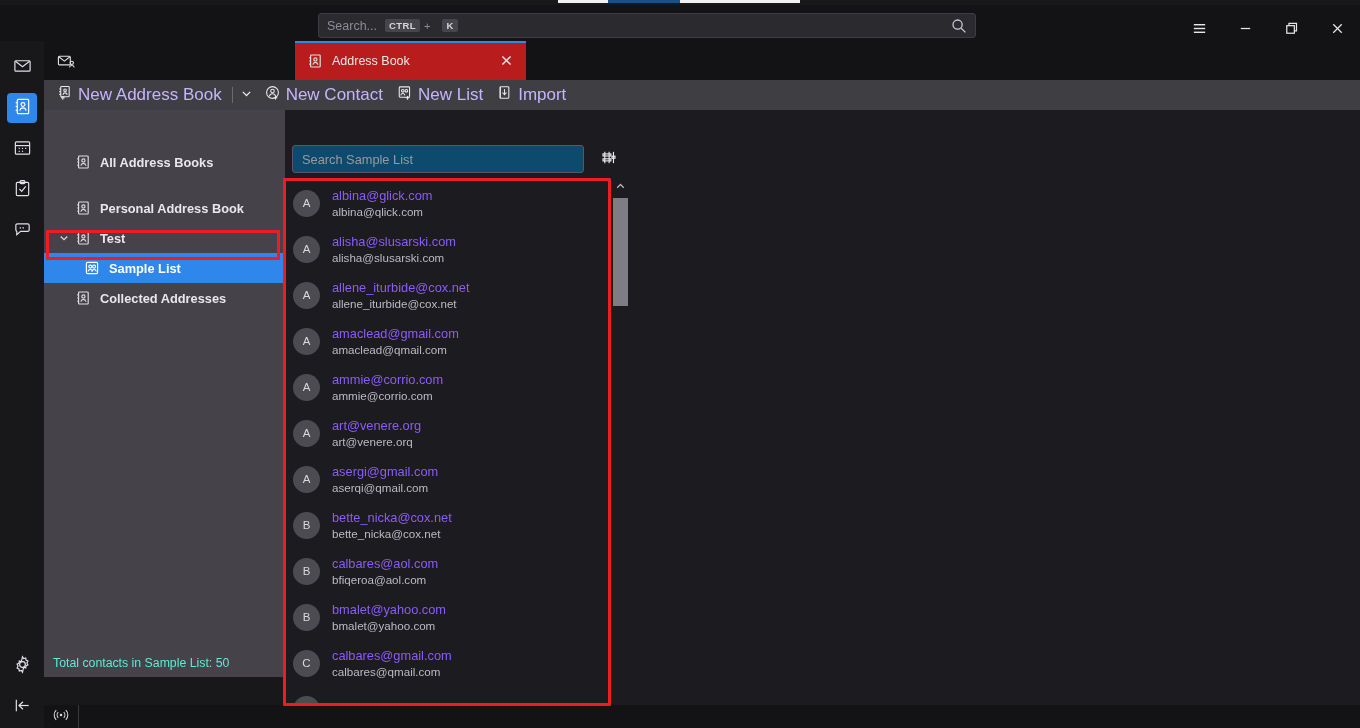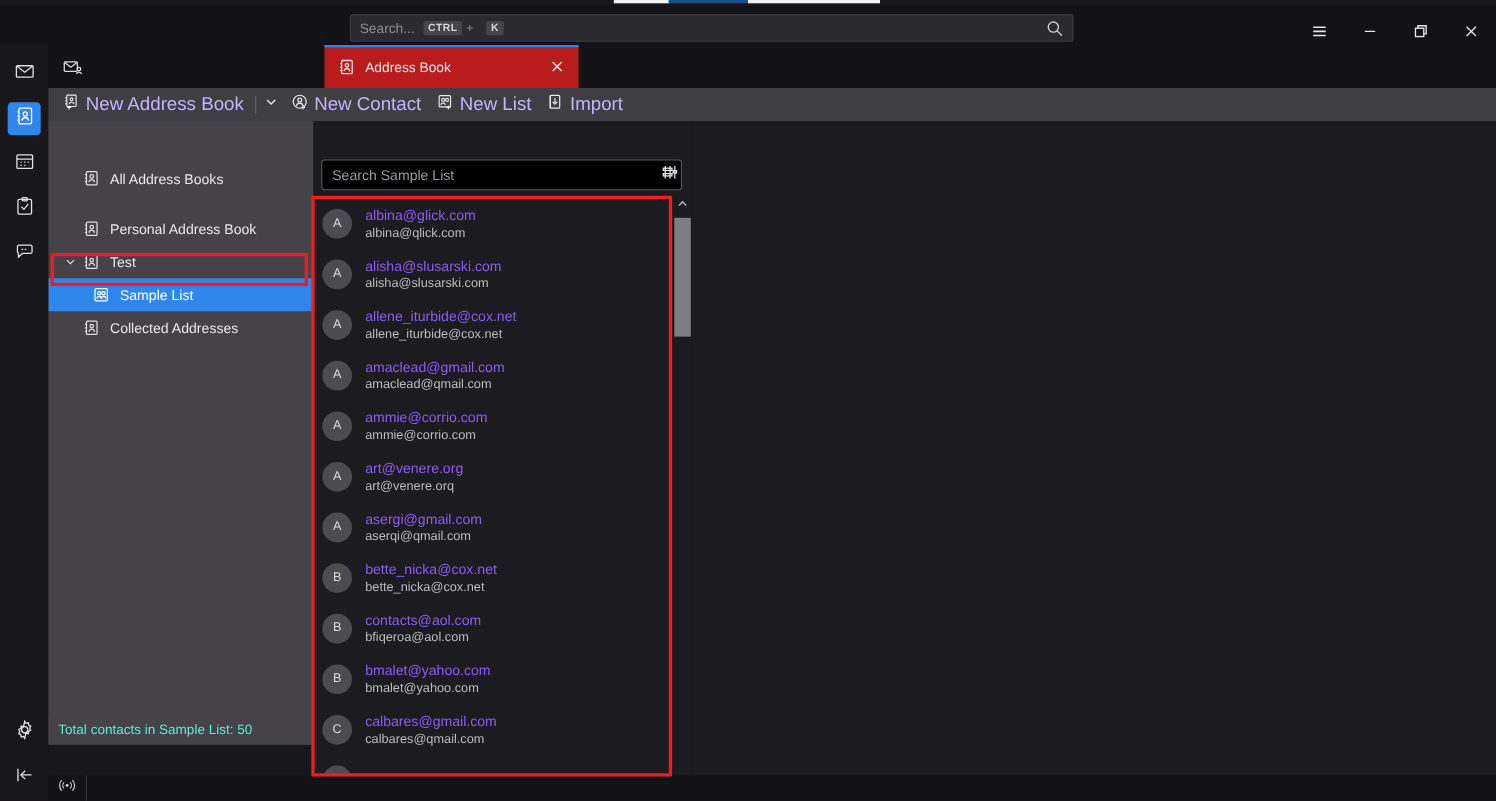--- a/index.html
+++ b/index.html
@@ -97,21 +97,21 @@
   .tb-sep { width:1px; height:16px; background:#6b6a70; margin:0 3px; }
 
   
   .sidebar {
     position:absolute; left:44px; top:110px; width:241px; height:567px;
     background:#454249; overflow:hidden;
   }
   .tree { padding-top:37px; }
   .tree-row {
     position:relative; height:30px; display:flex; align-items:center;
-    color:#e8e7ec; font-size:12.8px; cursor:pointer;
+    color:#e8e7ec; font-size:12.8px; cursor:pointer;font-weight:bold;
   }
   .tree-row .twisty {
     position:absolute; width:16px; height:16px; display:flex; align-items:center; justify-content:center;
   }
   .tree-row .twisty svg { stroke:#d9d8dd; fill:none; stroke-width:1.4; }
   .tree-row .bk-ico { width:16px; height:16px; display:block; flex:0 0 16px; }
   .tree-row .bk-ico svg { stroke:#dedde2; fill:none; stroke-width:1.15; }
   .tree-row .lbl { margin-left:9px; white-space:nowrap; }
   .tree-row.selected { background:#2f87eb; }
   .tree-row.selected .lbl { color:#ffffff; }
@@ -133,22 +133,22 @@
     color:#5eead4; font-size:12.3px; background:#454249;
   }
 
   
   .listpane {
     position:absolute; left:285px; top:110px; width:344px; height:618px;
     background:#1c1b1f;
   }
   .search-row { position:relative; height:70px; }
   .list-search {
-    position:absolute; left:7px; top:35px; width:328px; height:28px;
-    background:#000000; border:1px solid #58575d; border-radius:3px;
+    position:absolute; left:7px; top:35px; width:292px; height:28px;
+    background:#0c4a6e; border:1px solid #58575d; border-radius:3px;
     display:flex; align-items:center; padding:0 9px; cursor:text;
   }
   .list-search span { color:#9a999f; font-size:12.8px; }
   .sort-btn {
     position:absolute; left:311px; top:36px; width:26px; height:26px;
     display:flex; align-items:center; justify-content:center; cursor:pointer;
   }
   .sort-btn svg { stroke:#ebeaef; fill:none; stroke-width:1.2; }
 
   .contacts {
@@ -585,21 +585,21 @@
           <div class="avatar">B</div>
           <div class="ctext">
             <div class="cname">bette_nicka@cox.net</div>
             <div class="cmail">bette_nicka@cox.net</div>
           </div>
         </div>
 
         <div class="crow">
           <div class="avatar">B</div>
           <div class="ctext">
-            <div class="cname">contacts@aol.com</div>
+            <div class="cname">calbares@aol.com</div>
             <div class="cmail">bfiqeroa@aol.com</div>
           </div>
         </div>
 
         <div class="crow">
           <div class="avatar">B</div>
           <div class="ctext">
             <div class="cname">bmalet@yahoo.com</div>
             <div class="cmail">bmalet@yahoo.com</div>
           </div>

